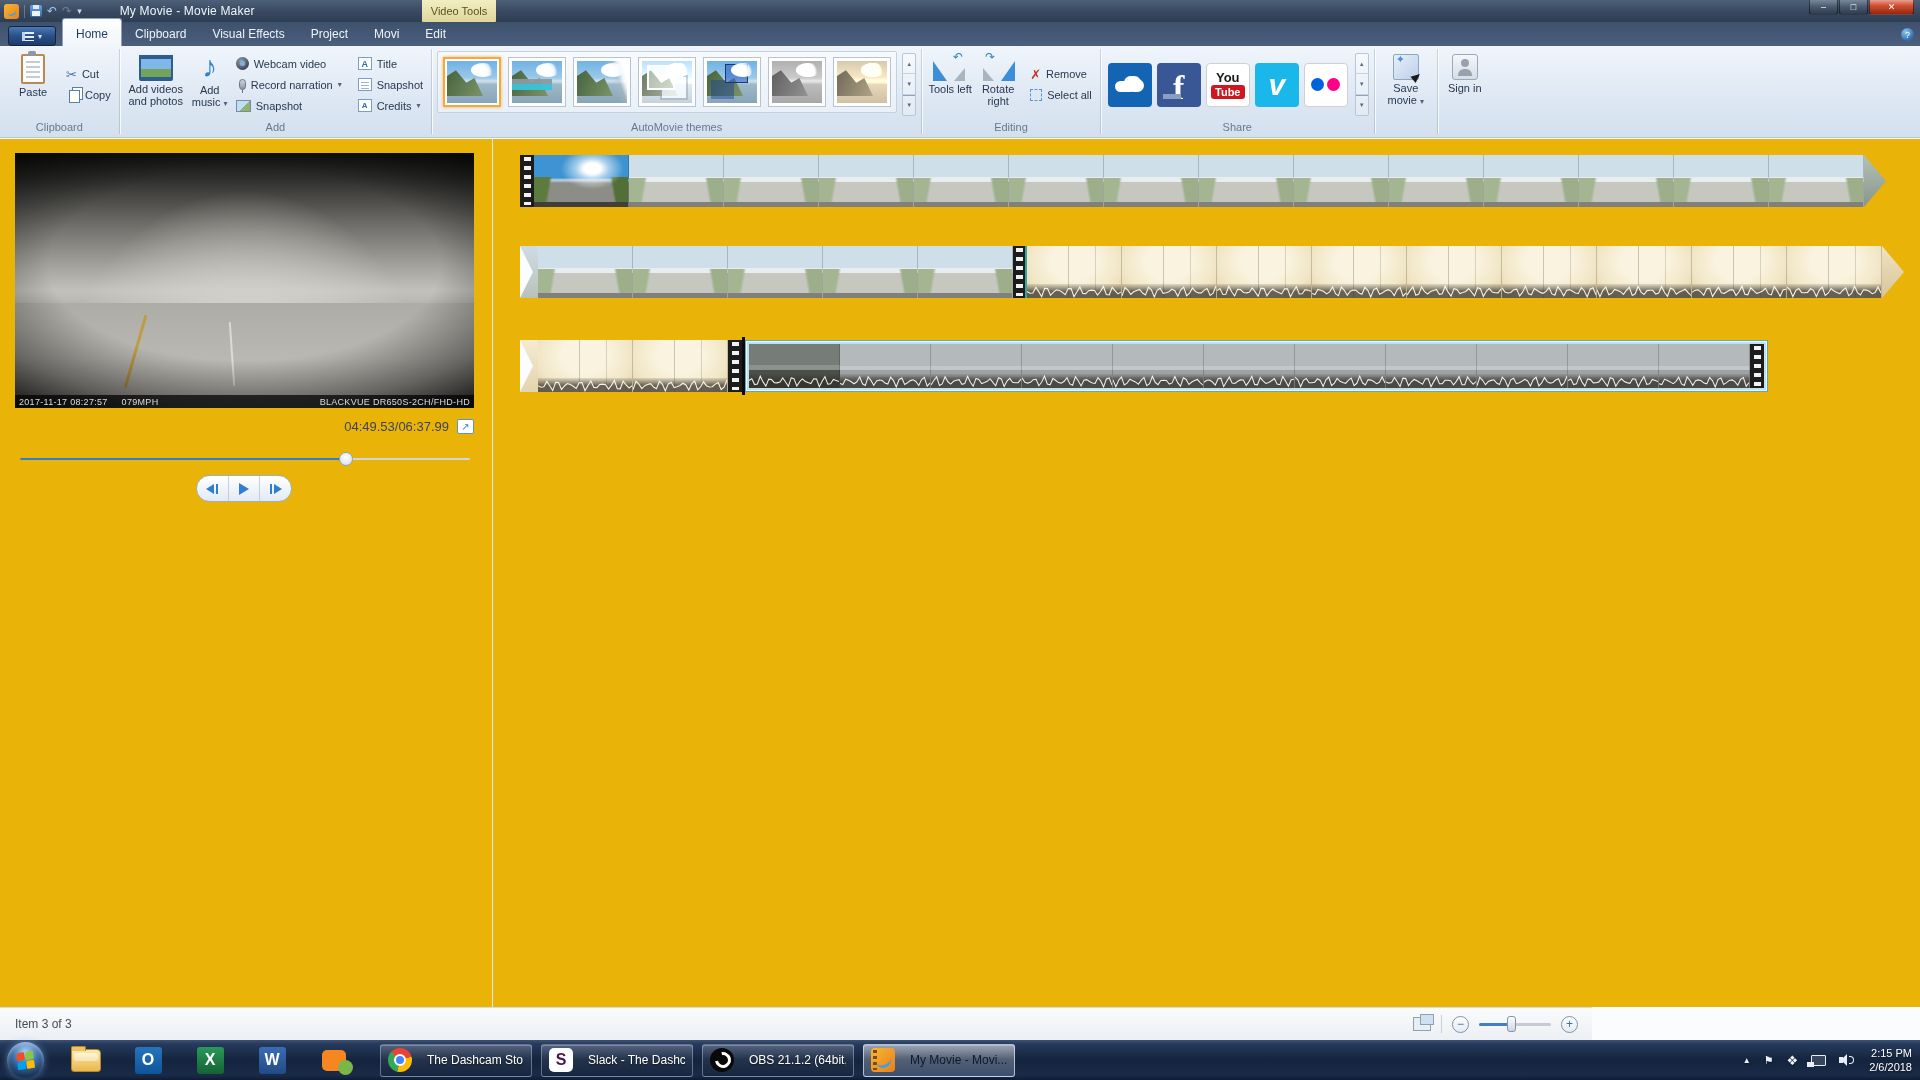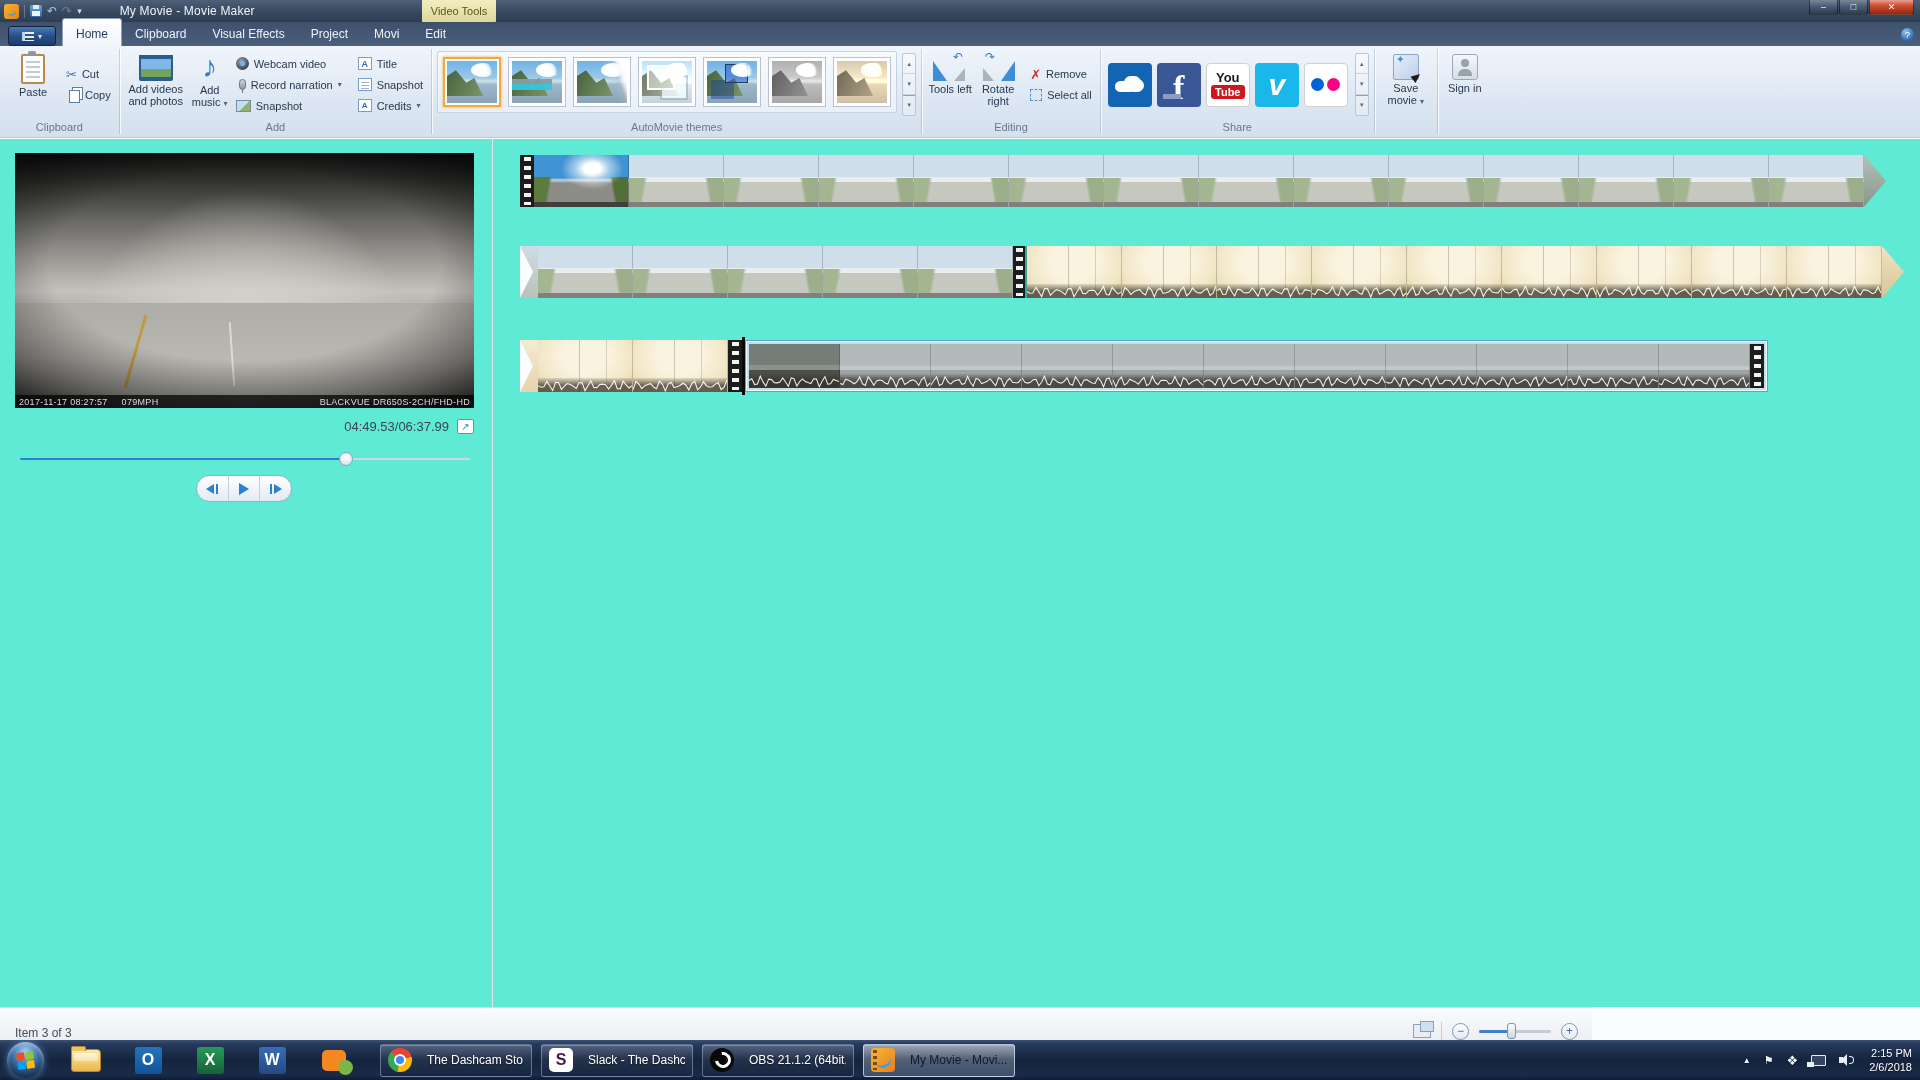--- a/index.html
+++ b/index.html
@@ -136,21 +136,21 @@
   .ic-savemovie::before { content:"✦"; position:absolute; left:2px; top:-2px; color:#4a90d8; font-size:11px; }
   .ic-savemovie::after { content:""; position:absolute; right:-3px; bottom:-2px; width:0; height:0;
     border-left:9px solid #1a1a1a; border-top:4px solid transparent; border-bottom:4px solid transparent; transform:rotate(-40deg); }
   .ic-signin { width:26px; height:26px; margin-top:2px; border:1px solid #9aa8ba; border-radius:3px;
     background:linear-gradient(#f4f7fa,#d6dde6); position:relative; }
   .ic-signin::before { content:""; position:absolute; left:8px; top:4px; width:8px; height:8px; border-radius:50%; background:#98a2ae; }
   .ic-signin::after { content:""; position:absolute; left:5px; bottom:3px; width:14px; height:7px; border-radius:6px 6px 0 0; background:#98a2ae; }
   #ribbon-fill { flex:1; }
 
   
-  #main { position:absolute; left:0; top:139px; width:1920px; height:868px; background:#5eead4; }
+  #main { position:absolute; left:0; top:139px; width:1920px; height:868px; background:#eab308; }
   #pane-sep { position:absolute; left:492px; top:0; width:1px; height:868px; background:#e3e7ec; }
 
   
   #video { position:absolute; left:15px; top:14px; width:459px; height:255px; background:#151515; overflow:hidden; }
   .vid-sky { position:absolute; inset:0;
     background:radial-gradient(ellipse at 50% 120%,#d8d6d0 0 28%,rgba(216,214,208,0) 62%),
                linear-gradient(180deg,#101010 0%,#2e2e2c 10%,#6e6d69 28%,#a3a19c 44%,#c3c1bc 54%,#b2b0ab 62%,#a09d98 78%,#96938e 100%); }
   .vid-road { position:absolute; left:0; right:0; bottom:13px; height:36%;
     background:linear-gradient(180deg,#aeaca6 0,#bab8b2 60%,#b2b0aa 100%); }
   .vid-road::before { content:""; position:absolute; left:26%; bottom:6%; width:3px; height:82%; background:#c09a38; transform:rotate(16deg); opacity:.9; }
@@ -213,21 +213,21 @@
   .notch.bright { background:linear-gradient(180deg,#f4ebd2,#e4d4ac); }
   .notch::after { content:""; position:absolute; left:0; top:0; width:13px; height:100%;
     background:#fbfcfd; clip-path:polygon(0 0,100% 50%,0 100%); }
   .tl-divider { width:3px; height:58px; margin-top:-3px; background:#0a0a0a; flex:none; }
   .selected-clip { display:flex; border:1px solid #5ea6c4; background:#bfe2f0; padding:3px;
     box-shadow:inset 0 0 0 1px rgba(255,255,255,.75); }
   .selected-clip .th { width:91px; }
 
   
   #statusbar { position:absolute; left:0; top:1007px; width:1592px; height:33px;
-    background:linear-gradient(#fafbfc,#eceff3); border-top:1px solid #d5dbe2; display:flex; align-items:flex-end; }
+    background:linear-gradient(#fafbfc,#eceff3); border-top:1px solid #d5dbe2; display:flex; align-items:center; }
   #status-text { margin-left:15px; font-size:12px; color:#444c57; }
   #status-right { position:absolute; right:14px; display:flex; align-items:center; gap:10px; }
   .ic-thumbtoggle { width:18px; height:14px; border:1px solid #8fa0b5; background:#e8eef6; position:relative; }
   .ic-thumbtoggle::after { content:""; position:absolute; right:-4px; top:-4px; width:12px; height:9px; border:1px solid #8fa0b5; background:#cfe0f0; }
   .st-sep { width:1px; height:18px; background:#c8cfd8; }
   .zbtn { width:17px; height:17px; border-radius:50%; border:1px solid #7e94b0; color:#3f6fa8; font-size:12px;
     display:flex; align-items:center; justify-content:center; background:linear-gradient(#fdfefe,#e4ebf3); }
   #zoom-slider { position:relative; width:72px; height:16px; }
   .z-track { position:absolute; left:0; right:0; top:7px; height:3px; background:#c4cbd4; border-radius:2px; }
   .z-fill { position:absolute; left:0; top:7px; height:3px; background:#3f7fc4; border-radius:2px; }

